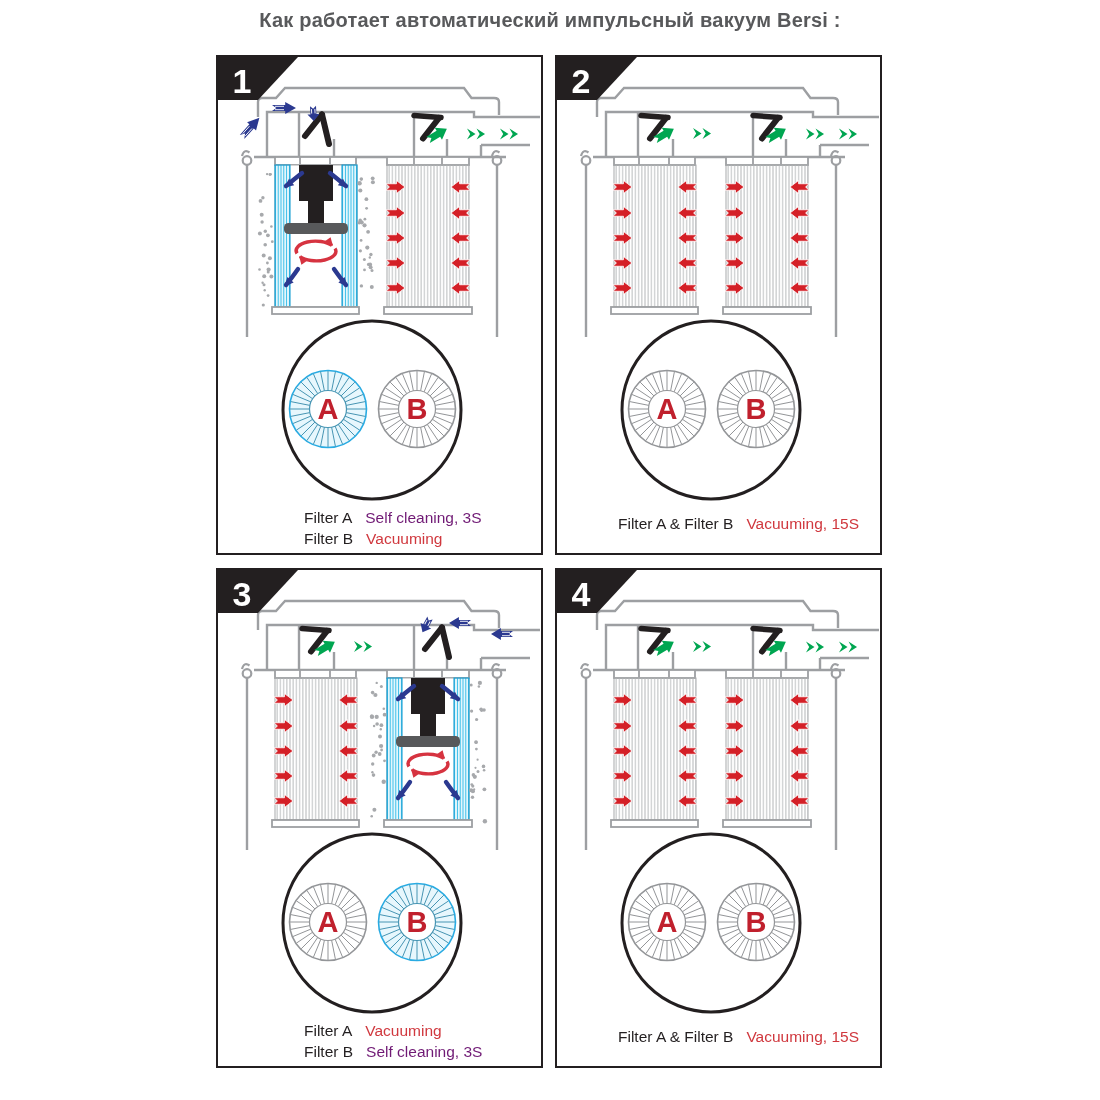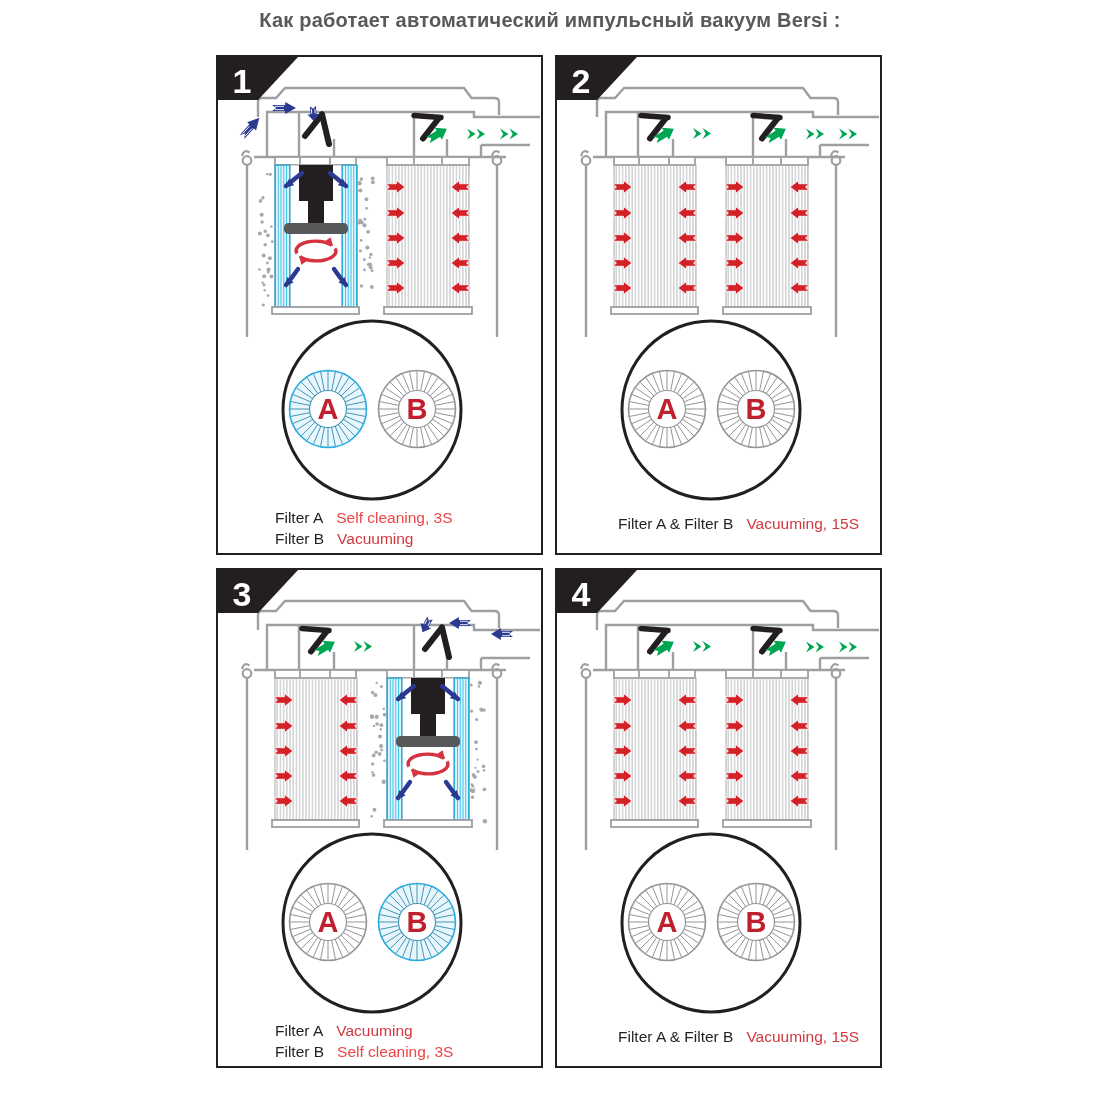--- a/index.html
+++ b/index.html
@@ -9,25 +9,25 @@
          font-weight:bold;font-size:20px;letter-spacing:.2px;color:#58595b;}
   .panel{position:absolute;width:327px;height:500px;border:2.5px solid #231f20;
          background:#fff;box-sizing:border-box;}
   #panel-1{left:216px;top:55px;}
   #panel-2{left:555px;top:55px;}
   #panel-3{left:216px;top:568px;}
   #panel-4{left:555px;top:568px;}
   .panel svg{position:absolute;left:0;top:0;display:block;}
   .captions{position:absolute;left:0;right:0;top:450px;display:flex;flex-direction:column;
             font-size:15.5px;line-height:21px;color:#231f20;}
-  .panel.two .captions{padding-left:57px;align-items:flex-start;}
+  .panel.two .captions{padding-left:86px;align-items:flex-start;}
   .panel.one .captions{align-items:center;top:456px;margin-left:40px;}
   .cap-line{display:flex;gap:13px;white-space:nowrap;}
   .cap-label{color:#231f20;}
-  .st-cyan{color:#ef4444;}
+  .st-cyan{color:#701a75;}
   .st-red{color:#d0383e;}
 </style>
 </head>
 <body>
 
 <div class="stage">
   <div class="title">Как работает автоматический импульсный вакуум Bersi :</div>
   <div class="panel two" id="panel-1">
       <svg viewBox="0 0 322 495" width="322" height="495">
         <defs>

